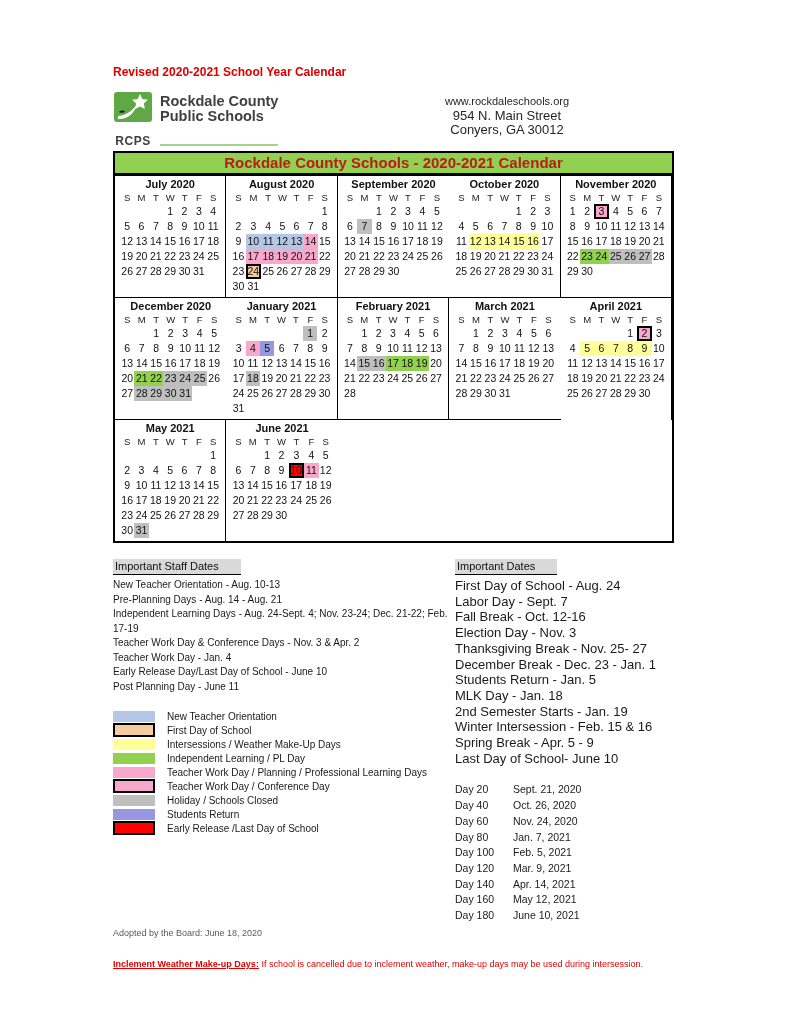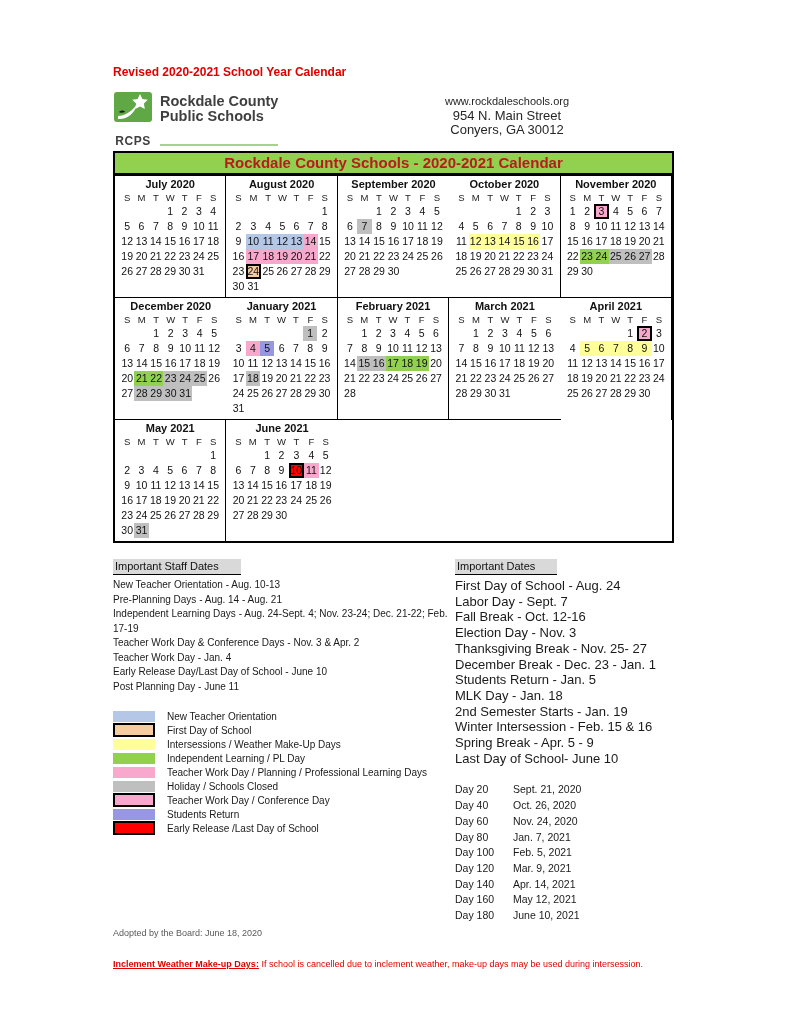--- a/index.html
+++ b/index.html
@@ -677,26 +677,26 @@
           </div>
           <div class="lg-row">
             <div class="sw" style="background: rgb(146, 208, 80);"></div>
             <div class="lg-label">Independent Learning / PL Day</div>
           </div>
           <div class="lg-row">
             <div class="sw" style="background: rgb(247, 168, 204);"></div>
             <div class="lg-label">Teacher Work Day / Planning / Professional Learning Days</div>
           </div>
           <div class="lg-row">
+            <div class="sw bordered" style="background: rgb(247, 168, 204);"></div>
+            <div class="lg-label">Teacher Work Day / Conference Day</div>
+          </div>
+          <div class="lg-row">
             <div class="sw" style="background: rgb(191, 191, 191);"></div>
             <div class="lg-label">Holiday / Schools Closed</div>
-          </div>
-          <div class="lg-row">
-            <div class="sw bordered" style="background: rgb(247, 168, 204);"></div>
-            <div class="lg-label">Teacher Work Day / Conference Day</div>
           </div>
           <div class="lg-row">
             <div class="sw" style="background: rgb(152, 152, 226);"></div>
             <div class="lg-label">Students Return</div>
           </div>
           <div class="lg-row">
             <div class="sw bordered" style="background: rgb(255, 0, 0);"></div>
             <div class="lg-label">Early Release /Last Day of School</div>
           </div>
         </div>

